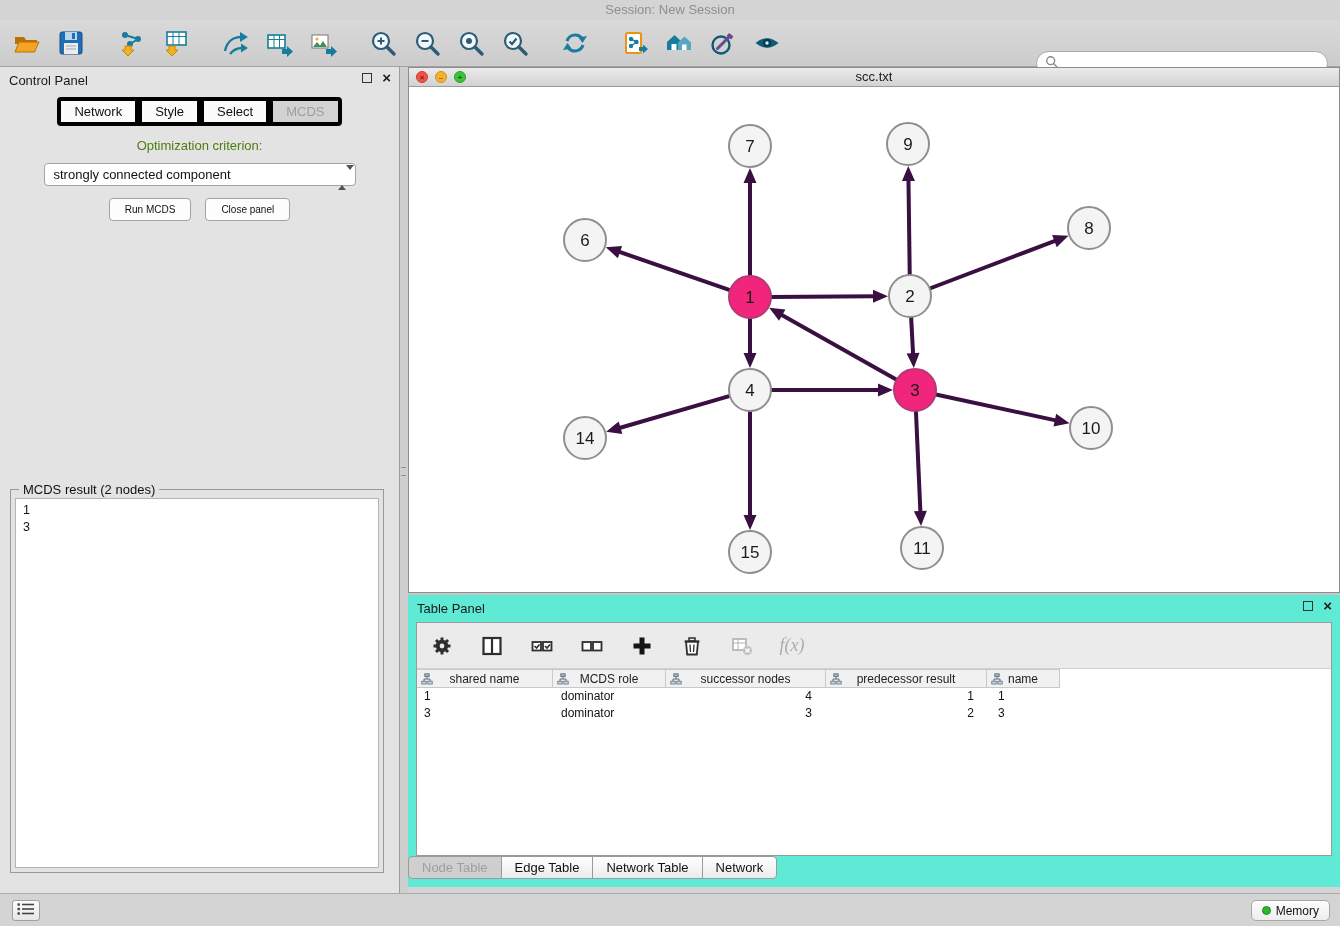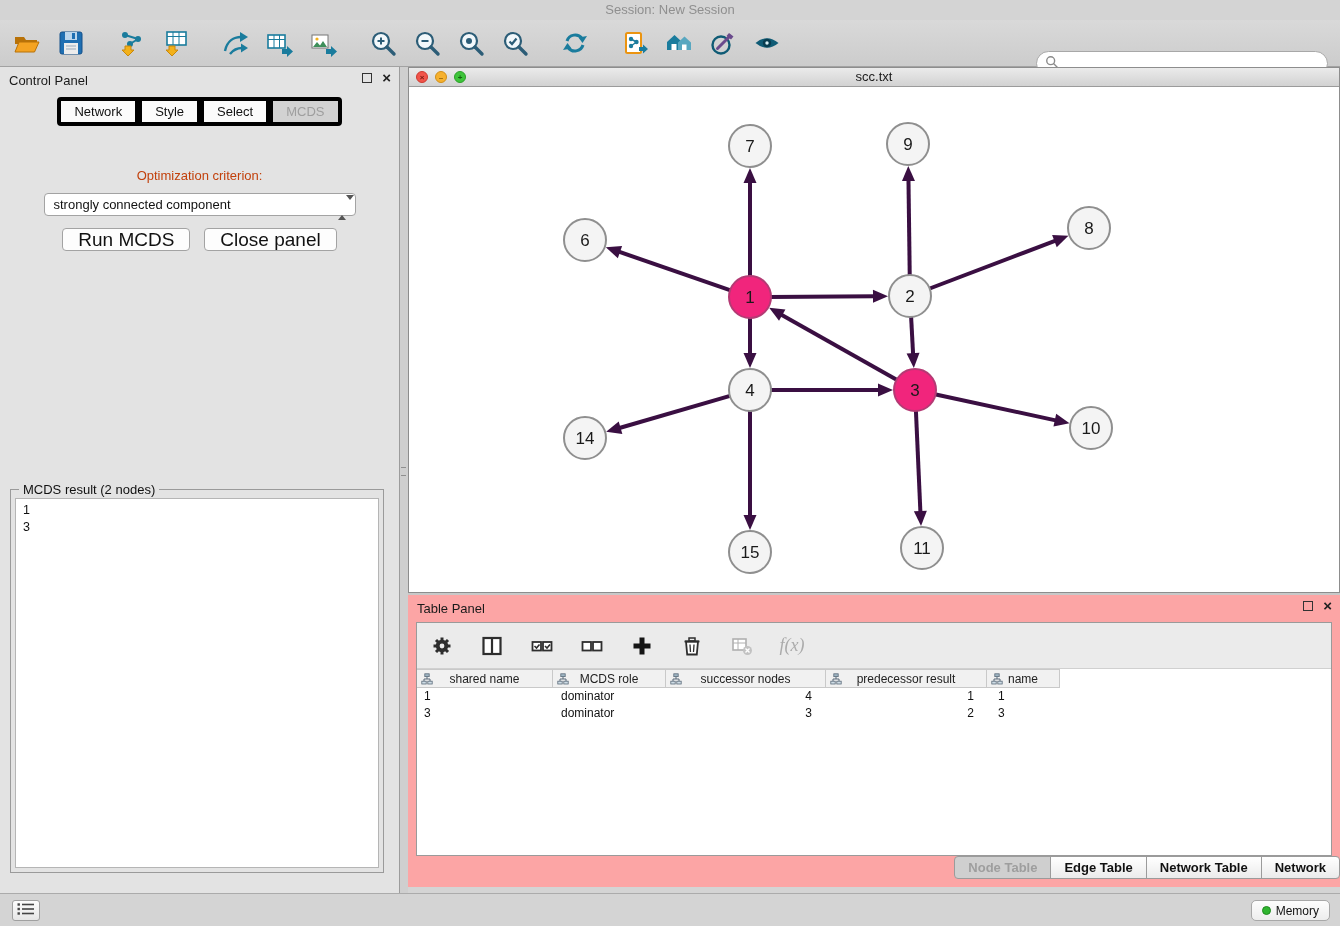--- a/index.html
+++ b/index.html
@@ -30,28 +30,28 @@
   .close-x { font-size:15px; font-weight:bold; color:#222; line-height:10px; }
 
   
   .control-panel { position:absolute; left:0; top:67px; width:400px; height:826px;
                    background:#e3e3e3; border-right:1px solid #9c9c9c; }
   .cp-tabs { display:flex; justify-content:center; margin-top:4px; }
   .cp-tab { font-size:13px; padding:3px 13px; background:#fbfbfb; border:4px solid #000000; margin-left:-1px; color:#111; cursor:default; }
   .cp-tab:first-child { border-radius:4px 0 0 4px; margin-left:0; }
   .cp-tab:last-child { border-radius:0 4px 4px 0; }
   .cp-tab.active { background:#d2d2d2; color:#9e9e9e; }
-  .opt-label { text-align:center; font-size:13px; margin-top:42px; color:#c2410c; }
+  .opt-label { text-align:center; font-size:13px; margin-top:12px; color:#4d7c0f; }
   .select-box { position:relative; margin:10px auto 0 auto; width:312px; height:23px; background:#fff;
                 border:1px solid #a3a3a3; border-radius:4px; font-size:13px; line-height:21px; padding-left:9px; color:#111; }
   .select-arrows { position:absolute; right:7px; top:3px; width:10px; }
   .select-arrows .up { width:0; height:0; border-left:4px solid transparent; border-right:4px solid transparent; border-bottom:5px solid #555; margin-bottom:3px; }
   .select-arrows .down { width:0; height:0; border-left:4px solid transparent; border-right:4px solid transparent; border-top:5px solid #555; }
   .cp-buttons { display:flex; justify-content:center; gap:14px; margin-top:12px; }
-  .btn { font-size:19px; background:#fdfdfd; border:1px solid #a3a3a3; border-radius:4px; height:23px; padding:0 15px; color:#111; cursor:default; font-family:"Liberation Sans",sans-serif; }
+  .btn { font-size:10px; background:#fdfdfd; border:1px solid #a3a3a3; border-radius:4px; height:23px; padding:0 15px; color:#111; cursor:default; font-family:"Liberation Sans",sans-serif; }
   .mcds-result { position:absolute; left:10px; top:422px; width:374px; height:384px;
                  border:1px solid #9a9a9a; background:#e3e3e3; }
   .mcds-legend { position:absolute; left:8px; top:-8px; background:#e3e3e3; font-size:13px; padding:0 4px; color:#111; }
   .mcds-inner { position:absolute; left:4px; top:8px; right:4px; bottom:4px; background:#fff; border:1px solid #b5b5b5; overflow:auto; padding:3px 7px; }
   .result-line { font-size:12.5px; line-height:17px; color:#111; }
 
   
   .v-splitter { position:absolute; left:400px; top:67px; width:8px; height:826px; background:#cfcfcf; }
   .v-splitter .grip { position:absolute; left:1px; top:400px; width:5px; height:9px; border-top:1px solid #8f8f8f; border-bottom:1px solid #8f8f8f; }
   .h-splitter { position:absolute; left:408px; top:593px; width:932px; height:2px; background:#c8c8c8; }
@@ -63,35 +63,35 @@
   .net-title { text-align:center; font-size:13px; line-height:18px; color:#1a1a1a; }
   .lights { position:absolute; left:7px; top:3px; display:flex; gap:7px; }
   .light { width:12px; height:12px; border-radius:50%; font-size:8px; line-height:12px; text-align:center; font-weight:bold; }
   .light.red { background:#f1544a; border:1px solid #ce3a30; color:#7a1a12; }
   .light.yellow { background:#f6b12e; border:1px solid #d18f18; color:#8a5d05; }
   .light.green { background:#3ec43a; border:1px solid #2ba028; color:#13610f; }
   .net-canvas { position:relative; width:930px; height:505px; background:#fff; }
   .net-canvas svg { position:absolute; left:0; top:0; }
 
   
-  .table-panel { position:absolute; left:408px; top:595px; width:932px; height:292px; background:#fca5a5; }
+  .table-panel { position:absolute; left:408px; top:595px; width:932px; height:292px; background:#5eead4; }
   .tp-inner { position:absolute; left:8px; top:27px; width:916px; height:234px; background:#fff; border:1px solid #9a9a9a; overflow:hidden; }
   .tp-toolbar { height:46px; background:#ebebeb; display:flex; align-items:center; gap:24px; padding-left:12px; border-bottom:1px solid #d0d0d0; }
   .tp-tool { width:26px; height:26px; display:flex; align-items:center; justify-content:center; }
   .tp-tool svg { width:22px; height:22px; display:block; }
   .tp-tool .fx { font-family:"Liberation Serif", serif; font-style:italic; font-size:18px; color:#ababab; }
   .grid-header { display:flex; height:19px; }
   .grid-hcell { position:relative; background:#f1f1f1; border:1px solid #c9c9c9; margin-left:-1px;
                 font-size:12px; color:#222; display:flex; align-items:center; justify-content:center; }
   .grid-hcell .hicon { position:absolute; left:4px; top:3px; }
   .grid-row { display:flex; height:17px; }
   .grid-cell { font-size:12px; color:#111; line-height:17px; padding:0 12px; white-space:nowrap; overflow:hidden; }
   .grid-cell.left { text-align:left; padding-left:7px; }
   .grid-cell.right { text-align:right; padding-right:17px; }
-  .tp-tabs { position:absolute; left:0; bottom:8px; width:100%; display:flex; justify-content:flex-end;font-weight:bold; }
+  .tp-tabs { position:absolute; left:0; bottom:8px; width:100%; display:flex; justify-content:flex-start; }
   .tp-tab { font-size:13px; padding:3px 13px; background:linear-gradient(#ffffff,#ebebeb); border:1px solid #9b9b9b; margin-left:-1px; color:#111; cursor:default; }
   .tp-tab:first-child { border-radius:4px 0 0 4px; margin-left:0; }
   .tp-tab:last-child { border-radius:0 4px 4px 0; }
   .tp-tab.active { background:#cfcfcf; color:#9e9e9e; }
 
   
   .statusbar { position:absolute; left:0; top:893px; width:100%; height:33px; background:#d4d4d4; border-top:1px solid #ababab; }
   .status-left-btn { position:absolute; left:12px; top:6px; width:28px; height:21px; border:1px solid #a0a0a0; border-radius:3px;
                      background:linear-gradient(#fdfdfd,#e6e6e6); display:flex; align-items:center; justify-content:center; }
   .memory-btn { position:absolute; right:10px; top:6px; height:21px; border:1px solid #a8a8a8; border-radius:5px;

